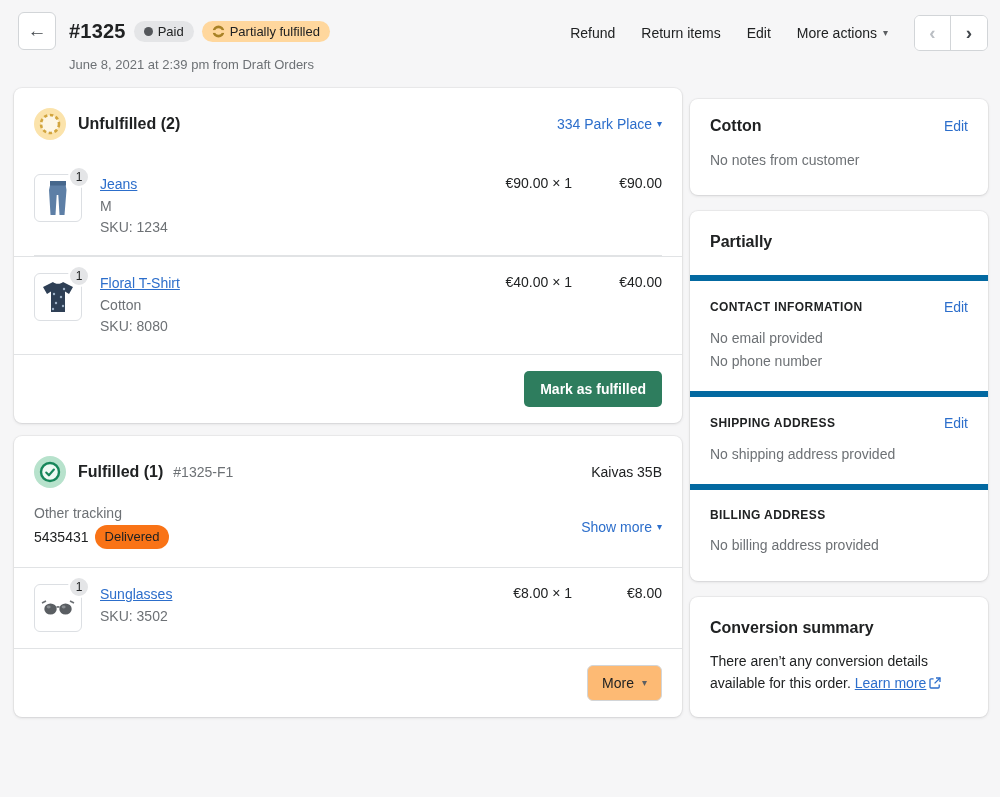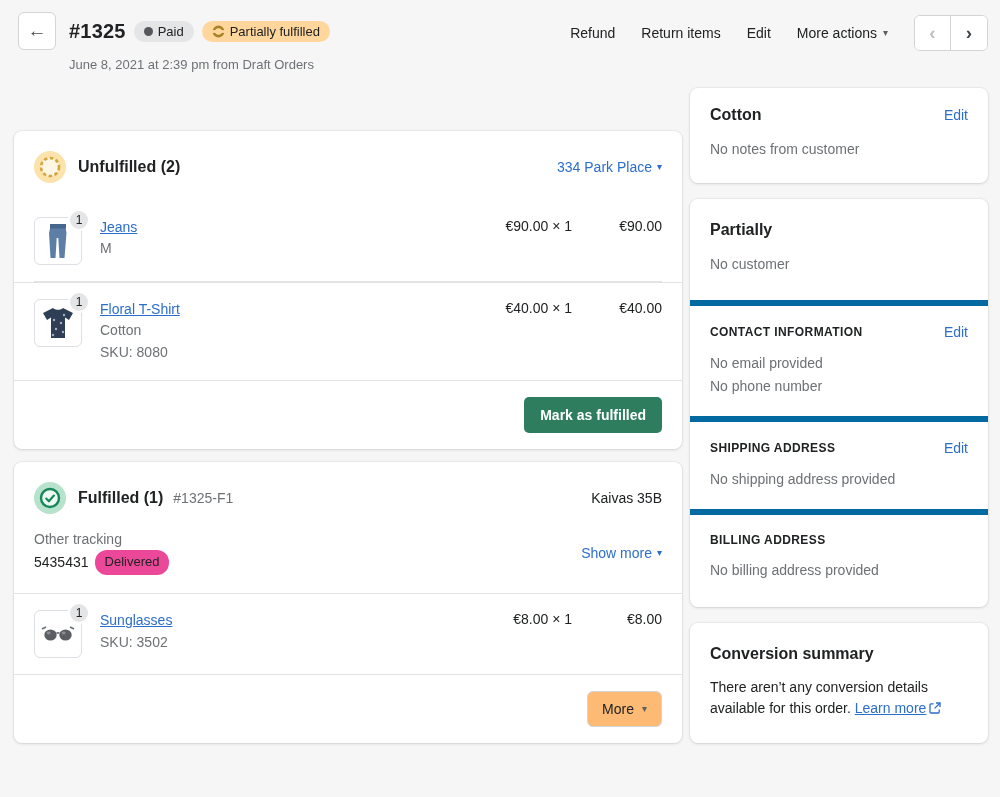--- a/index.html
+++ b/index.html
@@ -65,21 +65,21 @@
   .card-footer { border-top:1px solid #e1e3e5; padding:16px 20px; display:flex; justify-content:flex-end; }
   .btn-primary { background:#2e7d5e; color:#fff; border:none; border-radius:5px; padding:10px 16px;
     font-size:14px; font-weight:600; cursor:pointer; font-family:inherit; }
   .btn-plain { background:#fdba74; color:#202223; border:1px solid #d2d5d8; border-radius:6px;
     padding:9px 14px; font-size:14px; font-weight:500; cursor:pointer; font-family:inherit;
     display:inline-flex; align-items:center; gap:8px; }
   .tracking-block { display:flex; align-items:flex-end; padding:0 20px 18px; }
   .tracking-left { line-height:1.6; }
   .tracking-label { color:#6d7175; font-size:14px; }
   .tracking-line { display:flex; align-items:center; gap:6px; font-size:14px; }
-  .pill-green { background:#ec4899; border-radius:12px; padding:2px 10px; font-size:13px; color:#202223; }
+  .pill-green { background:#f97316; border-radius:12px; padding:2px 10px; font-size:13px; color:#202223; }
   .tracking-right { margin-left:auto; padding-bottom:14px; }
   
   .side-card { padding:0; }
   .side-section { padding:18px 20px; }
   .side-section + .side-section { border-top:6px solid #0369a1; }
   .side-head { display:flex; align-items:center; justify-content:space-between; }
   .side-title { font-size:16px; font-weight:600; }
   .side-sub-head { font-size:12px; font-weight:700; letter-spacing:.4px; }
   .side-body { color:#6d7175; font-size:14px; margin-top:14px; line-height:1.65; }
   .side-body.tight { margin-top:12px; }
@@ -155,20 +155,21 @@
               <svg width="26" height="38" viewBox="0 0 26 38">
                 <path d="M6 2 h14 l1.5 9 -2 25 h-5 l-1.2-20 h-1.6 L10.5 36 h-5 L4 11 z" fill="#5d7fa6"></path>
                 <rect x="5" y="2" width="16" height="4.5" fill="#46678c"></rect>
               </svg>
             </div>
             <span class="qty-badge">1</span>
           </div>
           <div class="item-info">
             <a class="item-link">Jeans</a>
             <div class="item-sub">M</div>
+            <div class="item-sub">SKU: 1234</div>
           </div>
           <div class="item-price">€90.00 × 1</div>
           <div class="item-total">€90.00</div>
         </div>
         <div class="sep"></div>
 
         <div class="item-row">
           <div class="thumb-wrap">
             <div class="thumb">
               <svg width="36" height="34" viewBox="0 0 36 34">
@@ -273,21 +274,20 @@
         </div>
         <div class="side-body">No notes from customer</div>
       </div>
     </div>
 
     <div class="card side-card">
       <div class="side-section" style="padding-top:22px; padding-bottom:24px;">
         <div class="side-head">
           <span class="side-title">Partially</span>
         </div>
-        <div class="side-body">No customer</div>
       </div>
       <div class="side-section">
         <div class="side-head">
           <span class="side-sub-head">CONTACT INFORMATION</span>
           <a class="blue-link">Edit</a>
         </div>
         <div class="side-body tight">
           <div>No email provided</div>
           <div>No phone number</div>
         </div>

